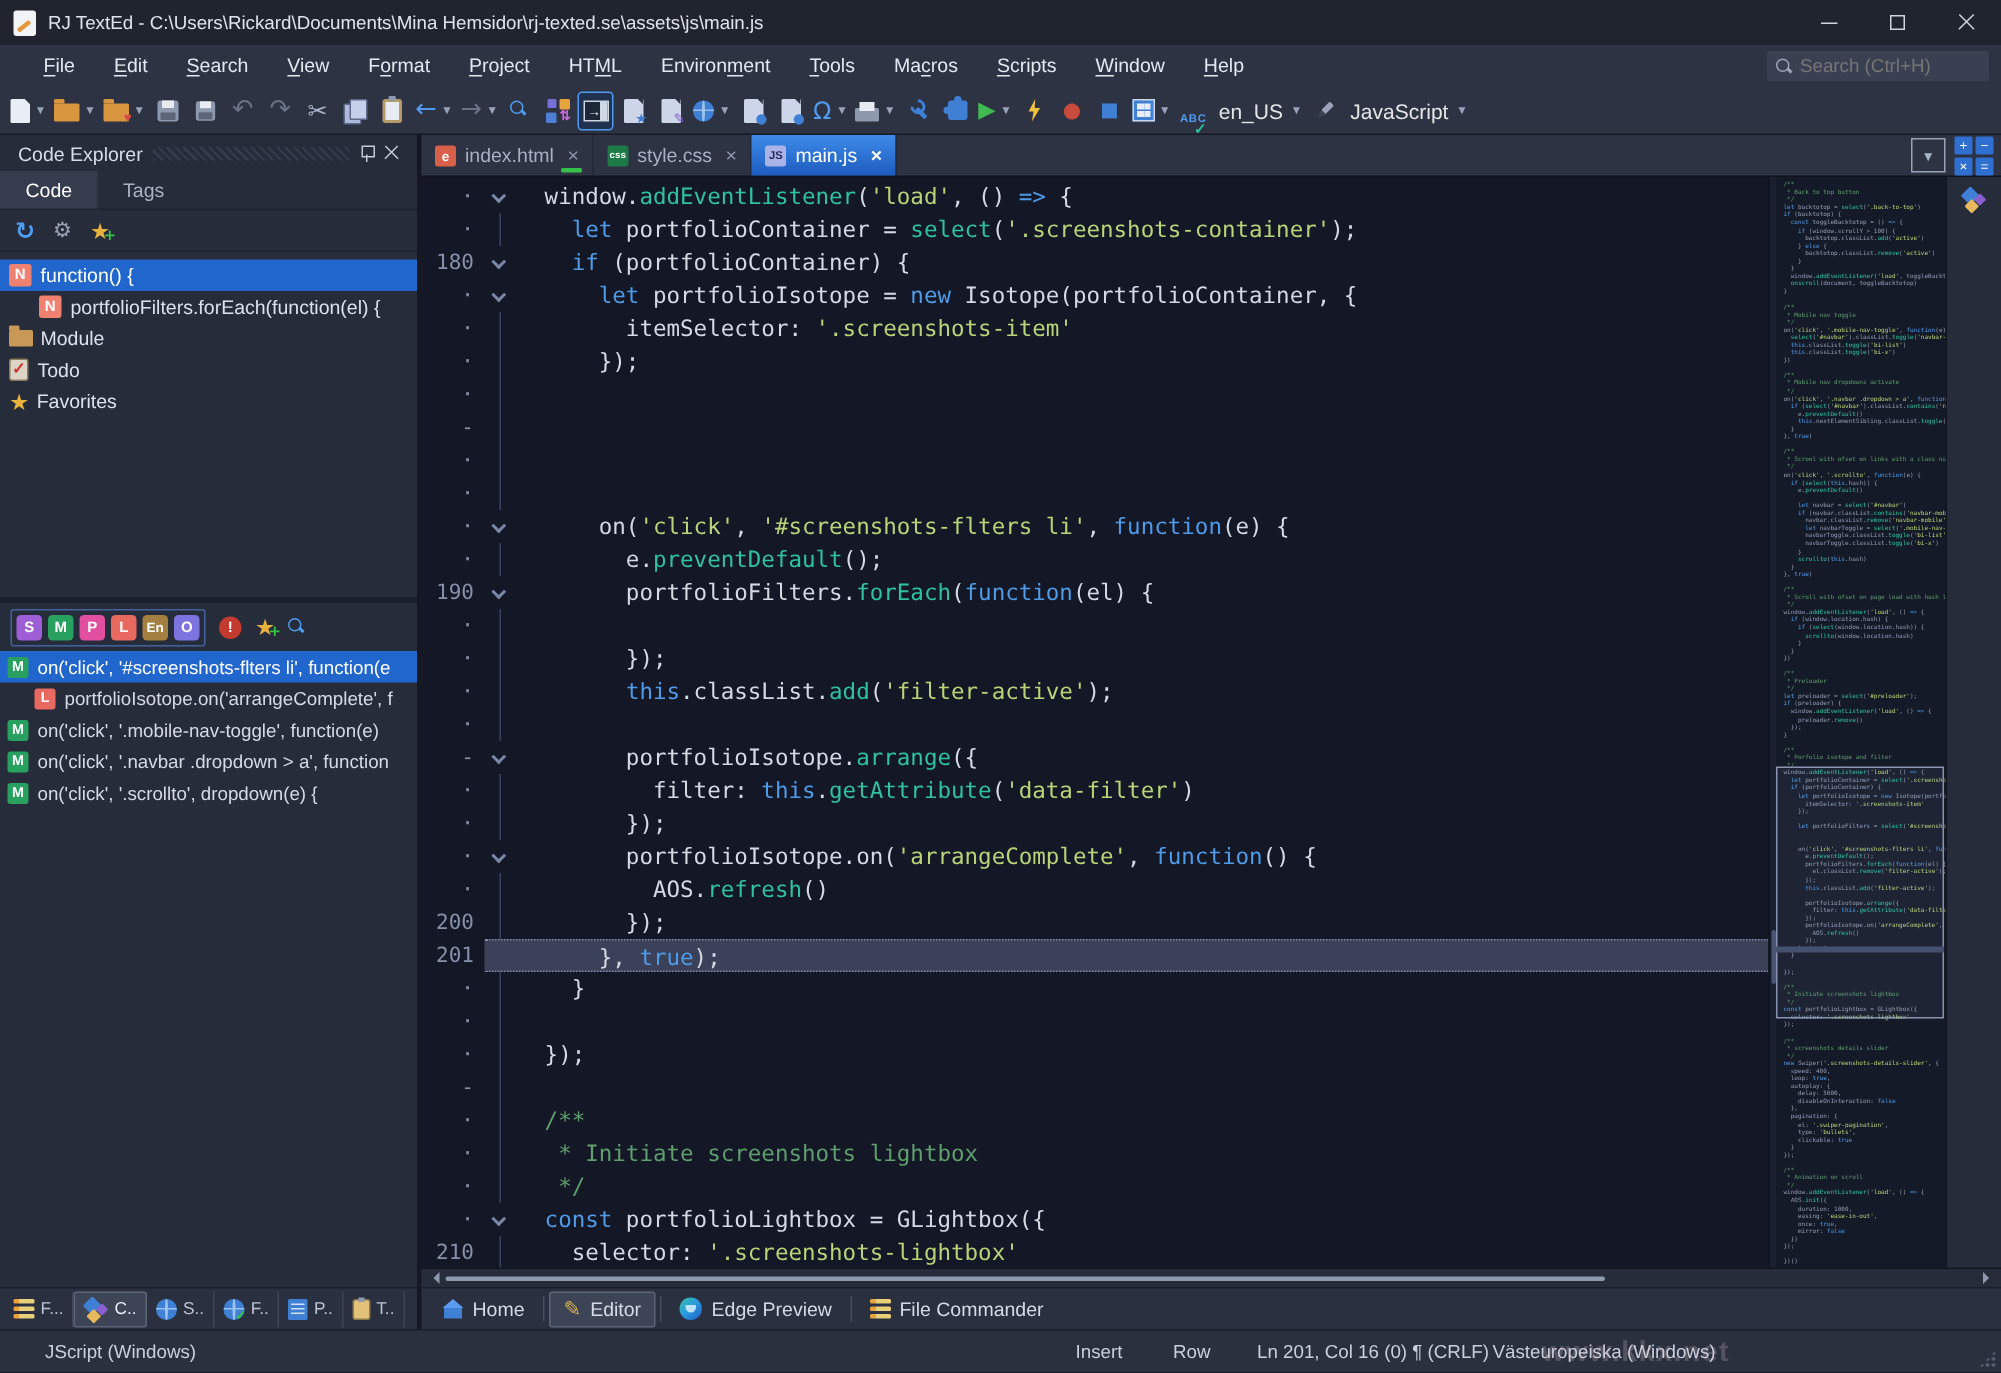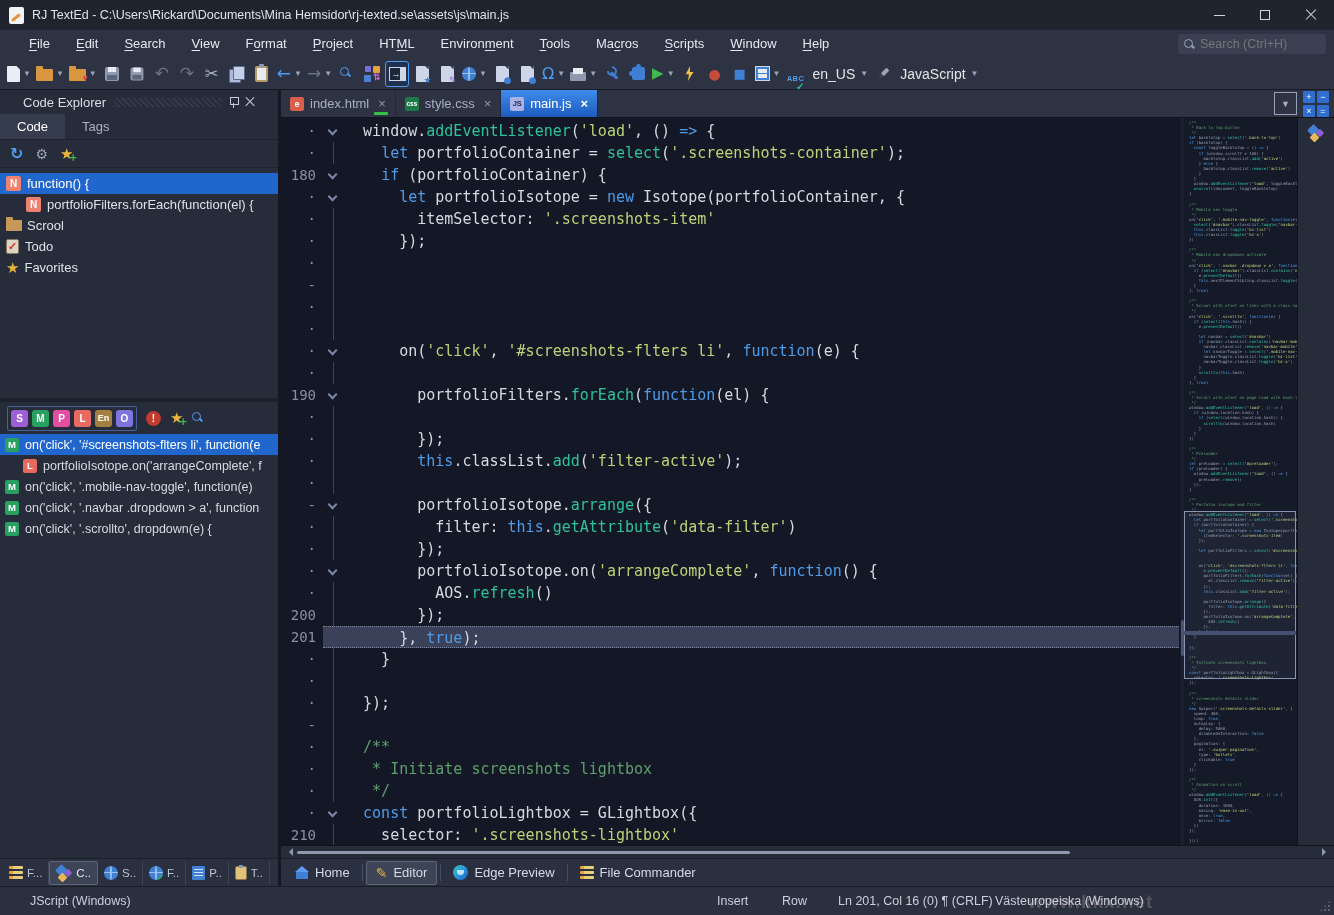--- a/index.html
+++ b/index.html
@@ -88,21 +88,21 @@
   .i-abc i { font-style:normal; color:#2fc29e; font-size:10px; font-weight:bold; margin-top:-1px;}
   .i-brush { width:14px; height:14px; position:relative; transform:rotate(45deg);}
   .i-brush::before { content:""; position:absolute; left:5px; top:0; width:4px; height:8px; background:#9aa3b8; border-radius:1px;}
   .i-brush::after { content:""; position:absolute; left:4.5px; top:8px; width:5px; height:5px; background:#3c4354; clip-path:polygon(0 0,100% 0,50% 100%);}
 
   
   .main { position:absolute; top:90px; left:0; right:0; bottom:29px; display:flex; }
 
   
   .sidebar { width:281px; background:#272c3a; border-right:3px solid #151823; display:flex; flex-direction:column; overflow:hidden; }
-  .sb-header { height:24px; display:flex; align-items:center; padding:0 23px; gap:7px; color:#d8dde9; font-size:13px; }
+  .sb-header { height:24px; display:flex; align-items:center; padding:0 12px; gap:7px; color:#d8dde9; font-size:13px; }
   .sb-hatch { flex:1; height:9px; background:repeating-linear-gradient(45deg,#3a4153 0 1.5px,transparent 1.5px 4px); opacity:.7;}
   .i-pin { width:9px; height:12px; position:relative; }
   .i-pin::before { content:""; position:absolute; left:1px; top:1px; width:7px; height:6px; border:1.4px solid #c3cad8;}
   .i-pin::after { content:""; position:absolute; left:4px; top:7px; width:1.4px; height:5px; background:#c3cad8;}
   .i-x { position:relative; width:10px; height:10px; }
   .i-x i { position:absolute; left:-1px; top:4px; width:12px; height:1.4px; background:#c3cad8;}
   .i-x i:first-child{transform:rotate(45deg);} .i-x i:last-child{transform:rotate(-45deg);}
   .sb-tabs { height:26px; display:flex; border-bottom:1px solid #1e222e; background:#272c3a;}
   .sb-tab { padding:0 17px; line-height:25px; font-size:13px; color:#a9b1c4; }
   .sb-tab.on { background:#353c4e; color:#fff; }
@@ -426,21 +426,21 @@
             <span class="nbadge">N</span>
             <span>function() {</span>
           </div>
           <div class="tree-row">
             <span class="ind"></span>
             <span class="nbadge">N</span>
             <span>portfolioFilters.forEach(function(el) {</span>
           </div>
           <div class="tree-row">
             <span class="i-folder2"></span>
-            <span>Scrool</span>
+            <span>Module</span>
           </div>
           <div class="tree-row">
             <span class="i-todo"></span>
             <span>Todo</span>
           </div>
           <div class="tree-row">
             <span class="i-star">★</span>
             <span>Favorites</span>
           </div>
         </div>
@@ -555,21 +555,21 @@
             <div class="cline"><span class="gut">·</span><span class="rest"><span class="fold"><span class="guide"></span></span><span class="ctext">    <span class="tk-k">let</span> portfolioContainer = <span class="tk-f">select</span>(<span class="tk-s">'.screenshots-container'</span>);</span></span></div>
             <div class="cline"><span class="gut">180</span><span class="rest"><span class="fold"><span class="chev"></span></span><span class="ctext">    <span class="tk-k">if</span> (portfolioContainer) {</span></span></div>
             <div class="cline"><span class="gut">·</span><span class="rest"><span class="fold"><span class="chev"></span></span><span class="ctext">      <span class="tk-k">let</span> portfolioIsotope = <span class="tk-k">new</span> Isotope(portfolioContainer, {</span></span></div>
             <div class="cline"><span class="gut">·</span><span class="rest"><span class="fold"><span class="guide"></span></span><span class="ctext">        itemSelector: <span class="tk-s">'.screenshots-item'</span></span></span></div>
             <div class="cline"><span class="gut">·</span><span class="rest"><span class="fold"><span class="guide"></span></span><span class="ctext">      });</span></span></div>
             <div class="cline"><span class="gut">·</span><span class="rest"><span class="fold"><span class="guide"></span></span><span class="ctext"></span></span></div>
             <div class="cline"><span class="gut">-</span><span class="rest"><span class="fold"><span class="guide"></span></span></span></div>
             <div class="cline"><span class="gut">·</span><span class="rest"><span class="fold"><span class="guide"></span></span><span class="ctext"></span></span></div>
             <div class="cline"><span class="gut">·</span><span class="rest"><span class="fold"><span class="guide"></span></span><span class="ctext"></span></span></div>
             <div class="cline"><span class="gut">·</span><span class="rest"><span class="fold"><span class="chev"></span></span><span class="ctext">      on(<span class="tk-s">'click'</span>, <span class="tk-s">'#screenshots-flters li'</span>, <span class="tk-k">function</span>(e) {</span></span></div>
-            <div class="cline"><span class="gut">·</span><span class="rest"><span class="fold"><span class="guide"></span></span></span></div>
+            <div class="cline"><span class="gut">·</span><span class="rest"><span class="fold"><span class="guide"></span></span><span class="ctext">        e.<span class="tk-f">preventDefault</span>();</span></span></div>
             <div class="cline"><span class="gut">190</span><span class="rest"><span class="fold"><span class="chev"></span></span><span class="ctext">        portfolioFilters.<span class="tk-f">forEach</span>(<span class="tk-k">function</span>(el) {</span></span></div>
             <div class="cline"><span class="gut">·</span><span class="rest"><span class="fold"><span class="guide"></span></span></span></div>
             <div class="cline"><span class="gut">·</span><span class="rest"><span class="fold"><span class="guide"></span></span><span class="ctext">        });</span></span></div>
             <div class="cline"><span class="gut">·</span><span class="rest"><span class="fold"><span class="guide"></span></span><span class="ctext">        <span class="tk-k">this</span>.classList.<span class="tk-f">add</span>(<span class="tk-s">'filter-active'</span>);</span></span></div>
             <div class="cline"><span class="gut">·</span><span class="rest"><span class="fold"><span class="guide"></span></span><span class="ctext"></span></span></div>
             <div class="cline"><span class="gut">-</span><span class="rest"><span class="fold"><span class="chev"></span></span><span class="ctext">        portfolioIsotope.<span class="tk-f">arrange</span>({</span></span></div>
             <div class="cline"><span class="gut">·</span><span class="rest"><span class="fold"><span class="guide"></span></span><span class="ctext">          filter: <span class="tk-k">this</span>.<span class="tk-f">getAttribute</span>(<span class="tk-s">'data-filter'</span>)</span></span></div>
             <div class="cline"><span class="gut">·</span><span class="rest"><span class="fold"><span class="guide"></span></span><span class="ctext">        });</span></span></div>
             <div class="cline"><span class="gut">·</span><span class="rest"><span class="fold"><span class="chev"></span></span><span class="ctext">        portfolioIsotope.on(<span class="tk-s">'arrangeComplete'</span>, <span class="tk-k">function</span>() {</span></span></div>
             <div class="cline"><span class="gut">·</span><span class="rest"><span class="fold"><span class="guide"></span></span><span class="ctext">          AOS.<span class="tk-f">refresh</span>()</span></span></div>

